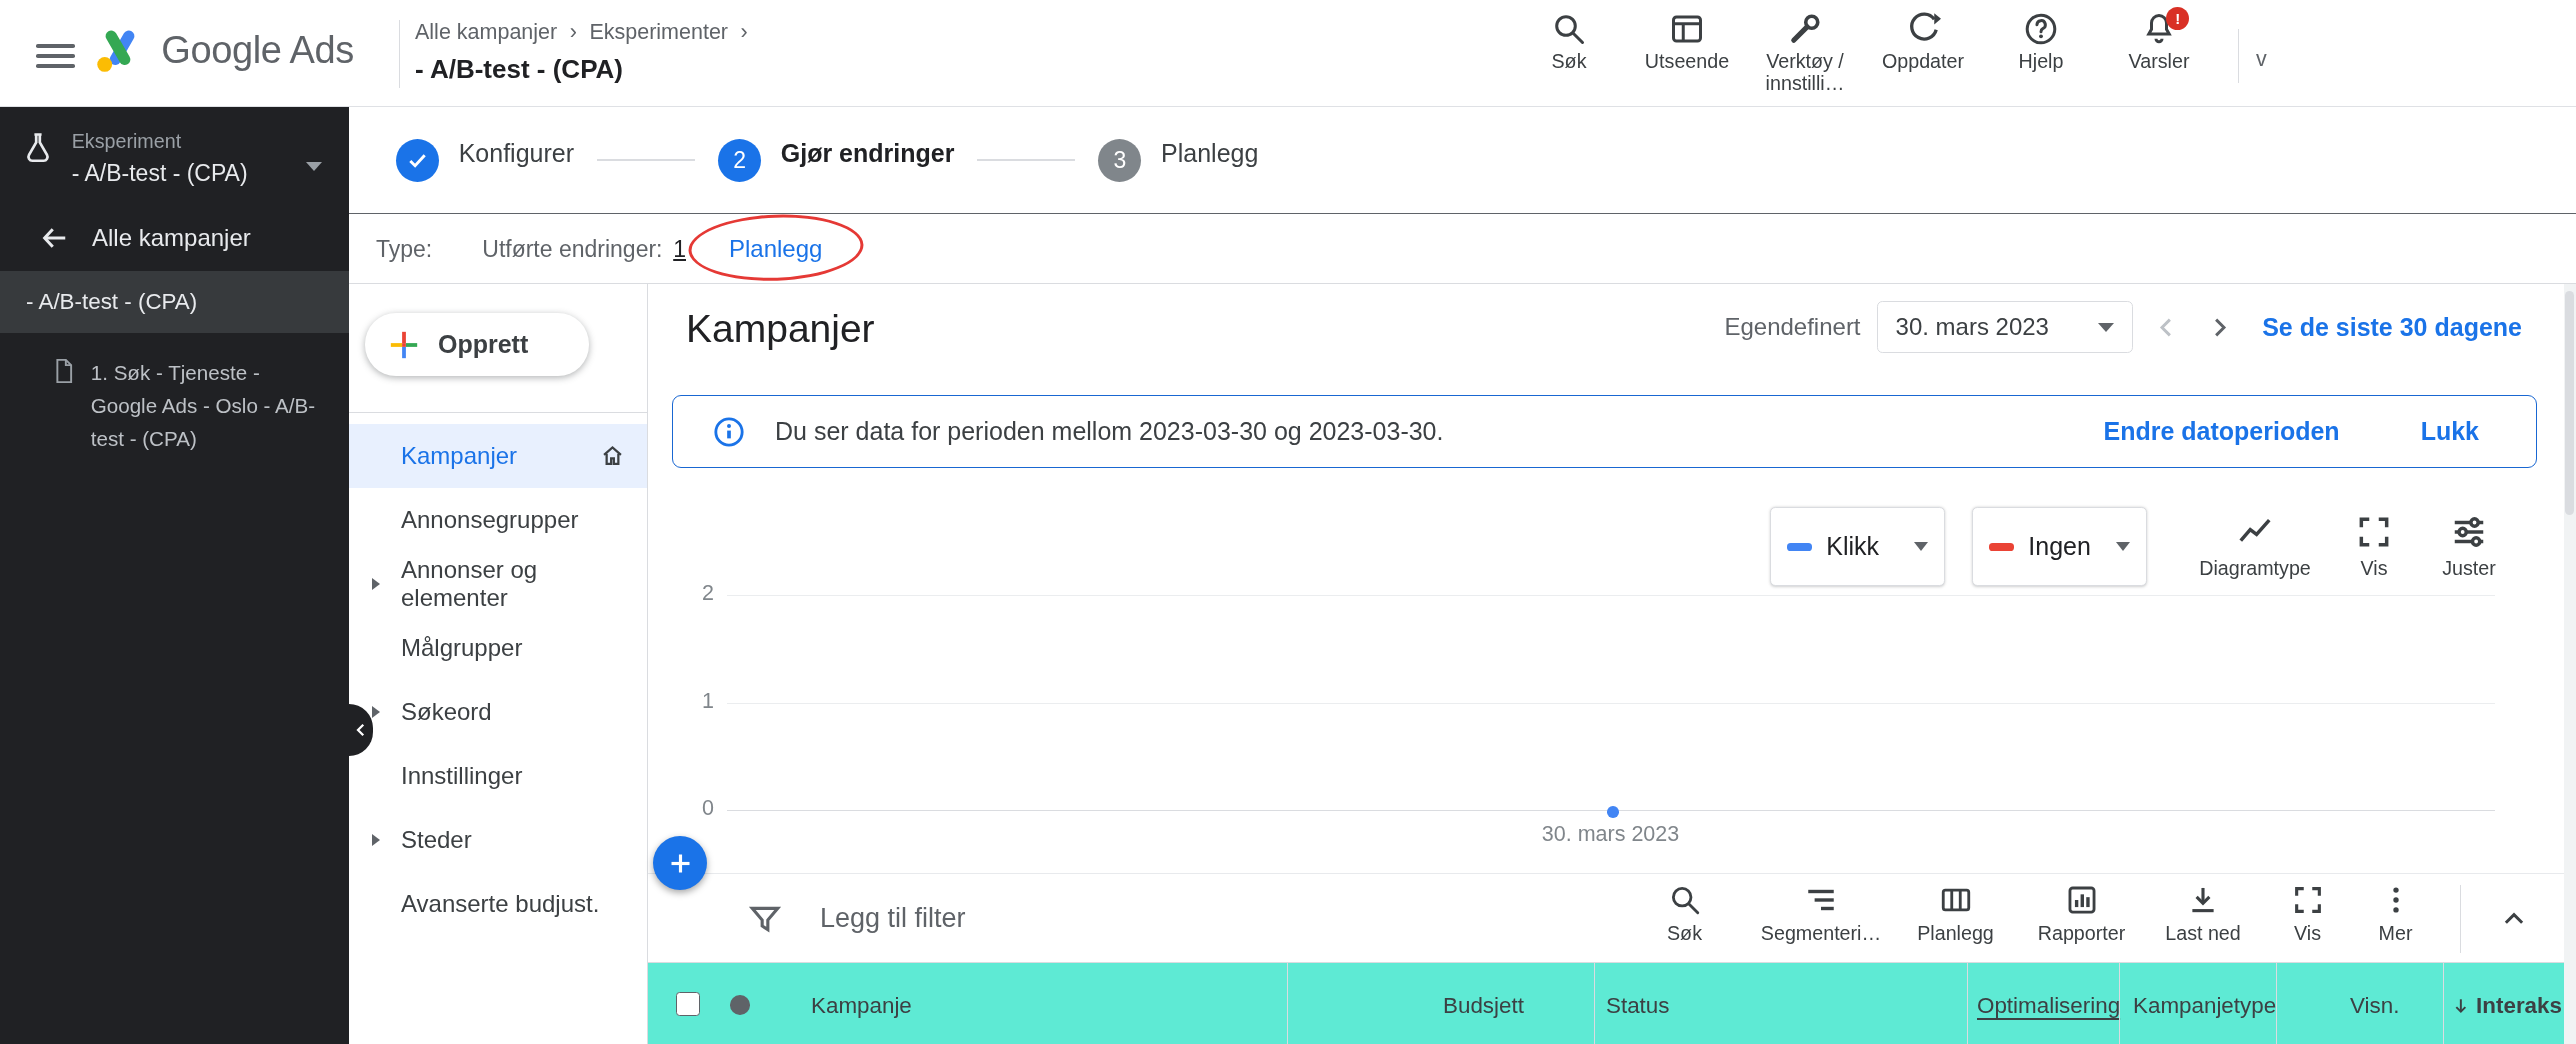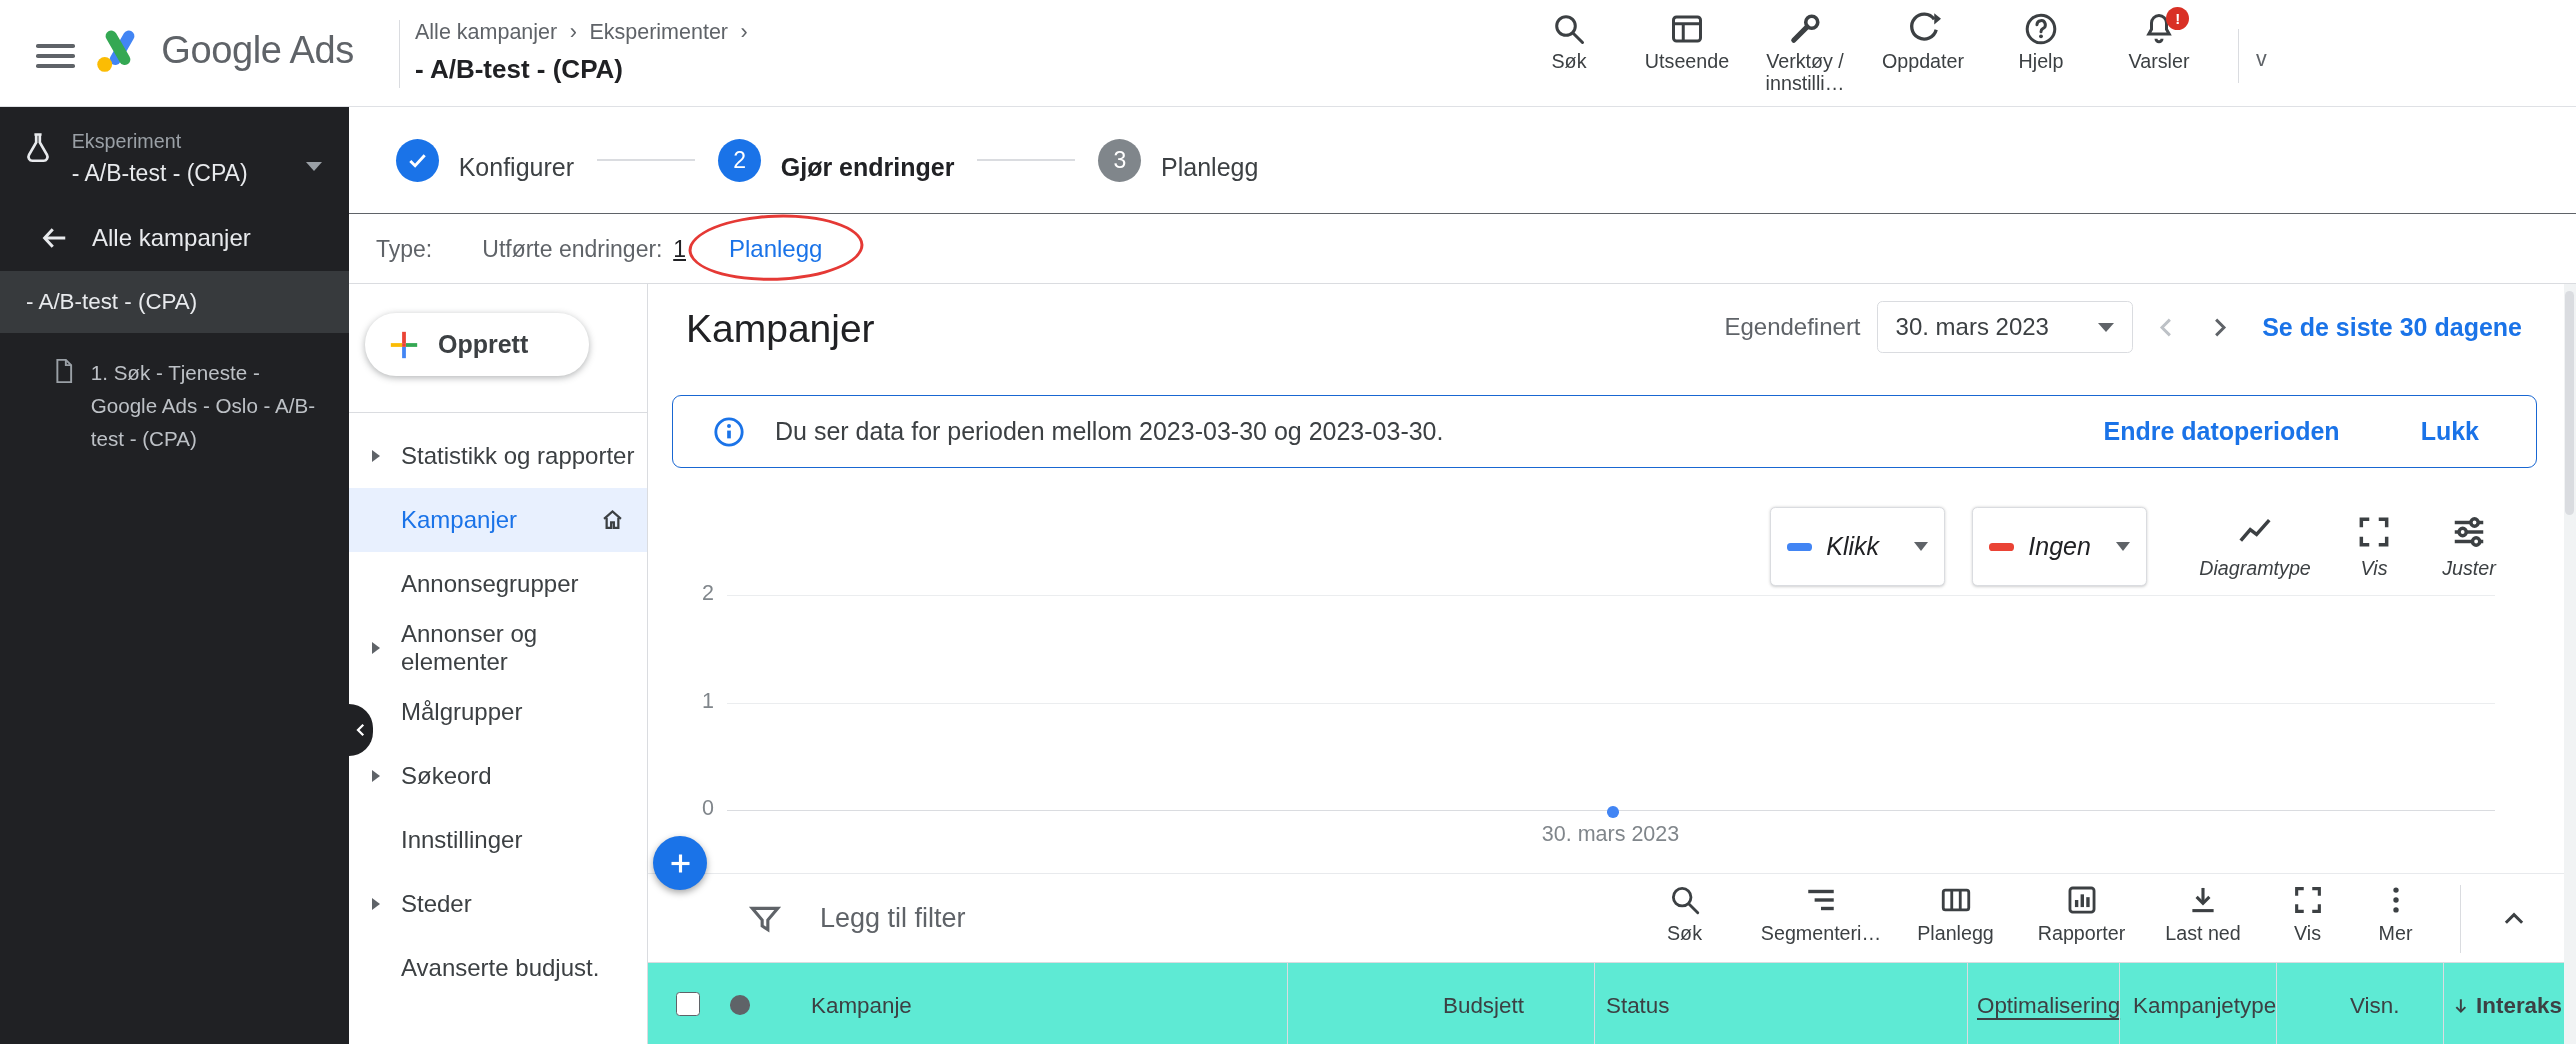--- a/index.html
+++ b/index.html
@@ -33,21 +33,21 @@
   .ctx-caret { position:absolute; right:27px; top:55px; }
   .back-row { display:flex; align-items:center; gap:23px; padding:18px 21.5px 18px 39px; cursor:pointer; }
   .back-label { font-size:24px; color:#e8eaed; }
   .active-row { background:#373a3d; padding:18px 14.3px 18px 26px; font-size:22.4px; color:#e8eaed; }
   .campaign-row { display:flex; gap:14.3px; padding:23px 18px 0 51px; }
   .campaign-text { width:255px; font-size:20.6px; line-height:33px; color:#bdc1c6; }
   .collapse-handle { position:absolute; left:349px; top:704px; width:24px; height:52px; background:#202124; border-radius:0 26px 26px 0; display:flex; align-items:center; justify-content:center; cursor:pointer; z-index:15; }
 
   
   .stepper { position:absolute; top:107px; left:349px; right:0; height:107px; background:#fff; border-bottom:1.8px solid #5f6368; display:flex; align-items:center; padding-left:47px; }
-  .step { display:flex; align-items:flex-end; gap:19.7px; cursor:pointer; }
+  .step { display:flex; align-items:flex-start; gap:19.7px; cursor:pointer; }
   .step-circle { width:43px; height:43px; border-radius:50%; display:flex; align-items:center; justify-content:center; color:#fff; font-size:23px; }
   .step-circle.done, .step-circle.active { background:#1a73e8; }
   .step-circle.upcoming { background:#80868b; }
   .step-label { font-size:25px; color:#3c4043; }
   .step.active .step-label { color:#202124; font-weight:bold; }
   .step-line { width:98px; height:1.8px; background:#dadce0; margin:0 23px; }
 
   
   .meta-row { position:absolute; top:215px; left:349px; right:0; height:69px; background:#fff; border-bottom:0.9px solid #dadce0; display:flex; align-items:center; padding-left:27px; font-size:23px; }
   .meta-label { color:#5f6368; }
@@ -76,21 +76,21 @@
   .date-box { width:256px; height:52px; border:0.9px solid #dadce0; border-radius:5.4px; display:flex; align-items:center; padding:0 18px; font-size:24px; color:#3c4043; cursor:pointer; }
   .date-box .caret { margin-left:auto; width:0; height:0; border-left:8px solid transparent; border-right:8px solid transparent; border-top:9.8px solid #5f6368; }
   .date-nav { margin-left:14.3px; width:39px; height:39px; display:flex; align-items:center; justify-content:center; cursor:pointer; }
   .quick-link { margin-left:23px; font-size:25px; font-weight:bold; color:#1a73e8; cursor:pointer; }
 
   .banner { position:absolute; left:24px; right:39px; top:111px; height:73px; border:1.8px solid #1967d2; border-radius:9px; display:flex; align-items:center; padding:0 57px 0 39px; background:#fff; }
   .banner-text { font-size:25px; color:#3c4043; margin-left:29px; }
   .banner-links { margin-left:auto; display:flex; gap:81px; }
   .banner-link { font-size:25px; font-weight:bold; color:#1a73e8; cursor:pointer; }
 
-  .chart-controls { position:absolute; top:222px; right:55px; height:81px; display:flex; align-items:center;font-style:italic; }
+  .chart-controls { position:absolute; top:222px; right:55px; height:81px; display:flex; align-items:center; }
   .metric-box { width:175px; height:79px; border:0.9px solid #dadce0; border-radius:5.4px; box-shadow:0 0.9px 2.7px rgba(60,64,67,.25); display:flex; align-items:center; padding:0 16px; cursor:pointer; background:#fff; }
   .metric-box + .metric-box { margin-left:27px; }
   .metric-dash { width:25px; height:8px; border-radius:3.6px; }
   .dash-blue { background:#4285f4; }
   .dash-red { background:#ea4335; }
   .metric-name { font-size:25px; color:#202124; margin-left:14.3px; }
   .metric-box .caret { margin-left:auto; width:0; height:0; border-left:7.2px solid transparent; border-right:7.2px solid transparent; border-top:9px solid #5f6368; }
   .chart-tool { display:flex; flex-direction:column; align-items:center; gap:6.3px; cursor:pointer; }
   .chart-tool .lbl { font-size:19.7px; color:#3c4043; white-space:nowrap; }
   .ct1 { width:152px; margin-left:32px; }
@@ -285,24 +285,20 @@
         <rect x="15" y="3" width="4" height="12" fill="#ea4335"></rect>
         <rect x="3" y="15" width="12" height="4" fill="#fbbc04"></rect>
         <rect x="19" y="15" width="12" height="4" fill="#34a853"></rect>
         <rect x="15" y="19" width="4" height="12" fill="#4285f4"></rect>
         <rect x="15" y="15" width="4" height="4" fill="#ea4335"></rect>
       </svg>
       <span>Opprett</span>
     </div>
     <div class="nav-divider"></div>
     <div class="nav-items">
-      <div class="nav-item">
-        <span class="tri"></span>
-        <span>Statistikk og rapporter</span>
-      </div>
       <div class="nav-item selected">
         <span>Kampanjer</span>
         <svg class="home" width="27" height="27" viewBox="0 0 24 24" fill="none" stroke="#3c4043" stroke-width="2">
           <path d="M4.5 11.5 L12 4.8 L19.5 11.5"></path>
             <path d="M6.8 10.5 V19.5 h4 v-5 h2.4 v5 h4 V10.5"></path>
         </svg>
       </div>
       <div class="nav-item">
         <span>Annonsegrupper</span>
       </div>

